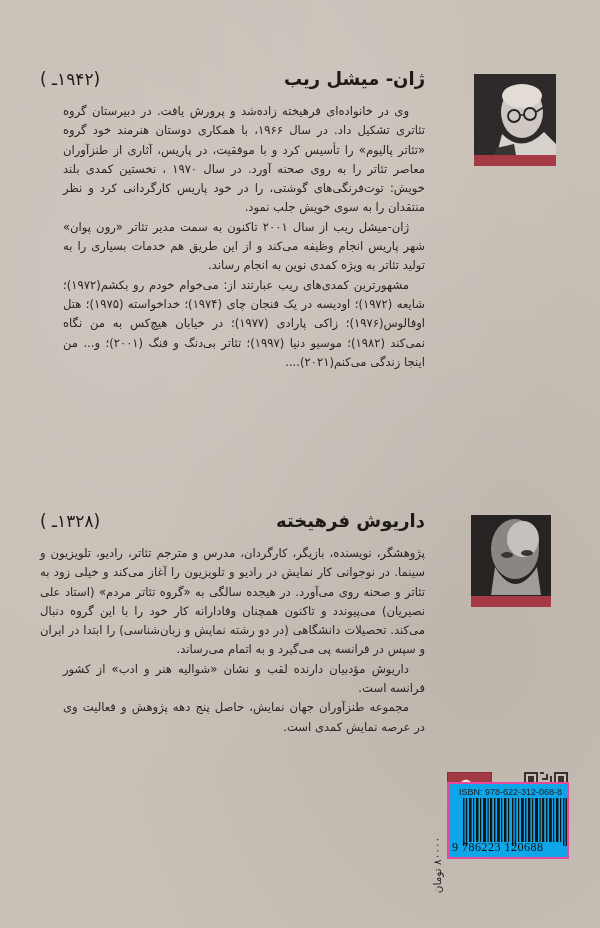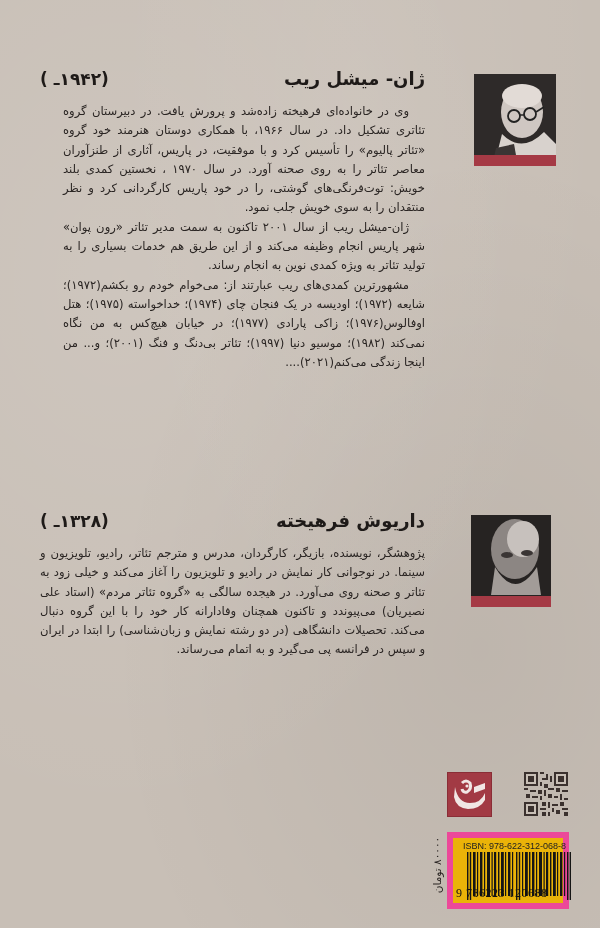--- a/index.html
+++ b/index.html
@@ -15,42 +15,42 @@
       position: relative;
     }
     .section { position: absolute; left: 40px; width: 385px; direction: rtl; }
     .section-1 { top: 68px; }
     .section-2 { top: 510px; }
     .header {
       display: flex; justify-content: space-between; align-items: baseline;
       height: 30px; margin-bottom: 4px;
     }
     .name { font-size: 18px; font-weight: bold; color: #1e1a18; }
-    .years { font-size: 17px; font-weight: bold; color: #1e1a18; direction: rtl; letter-spacing: 1px; }
+    .years { font-size: 17px; font-weight: normal; color: #1e1a18; direction: rtl; letter-spacing: 1px; }
     .para {
       font-size: 11.6px; line-height: 19.3px; text-align: justify;
       text-align-last: right; color: #2a2523;
     }
     .para.indent { text-indent: 16px; margin-left: 23px; }
     .photo {
       position: absolute; overflow: hidden;
       background: #2b2827;
     }
     .photo-1 { left: 474px; top: 74px; width: 82px; height: 92px; }
     .photo-2 { left: 471px; top: 515px; width: 80px; height: 92px; }
     .photo .bar { position: absolute; left: 0; right: 0; bottom: 0; height: 11px; background: #a53a45; }
     .photo svg { position: absolute; left: 0; top: 0; }
     .logo {
       position: absolute; left: 447px; top: 772px; width: 45px; height: 45px;
       background: #a23a44; border: 1px solid #8a2d36;
     }
     .qr { position: absolute; left: 524px; top: 772px; width: 44px; height: 44px; }
     .barcode {
-      position: absolute; left: 447px; top: 832px; width: 122px; height: 77px;
-      background: #eab308; border: 6px solid #ec4899;
+      position: absolute; left: 447px; top: 782px; width: 122px; height: 77px;
+      background: #0ea5e9; border: 2px solid #ec4899;
     }
     .isbn-label {
       position: absolute; top: 3px; left: 10px; right: 4px;
       font-family: "Liberation Sans", sans-serif; font-size: 9px; color: #222;
       white-space: nowrap;
     }
     .bars { position: absolute; left: 14px; top: 14px; width: 104px; height: 48px; }
     .ean-digits {
       position: absolute; left: 3px; bottom: 2px;
       font-family: Liberation Serif, serif; font-size: 12px; color: #111;
@@ -92,20 +92,22 @@
   </svg>
   <div class="bar"></div>
 </div>
 
 <div class="section section-2">
   <div class="header">
     <span class="name">داریوش فرهیخته</span>
     <span class="years">(۱۳۲۸ـ      )</span>
   </div>
   <p class="para">پژوهشگر، نویسنده، بازیگر، کارگردان، مدرس و مترجم تئاتر، رادیو، تلویزیون و سینما. در نوجوانی کار نمایش در رادیو و تلویزیون را آغاز می‌کند و خیلی زود به تئاتر و صحنه روی می‌آورد. در هیجده سالگی به «گروه تئاتر مردم» (استاد علی نصیریان) می‌پیوندد و تاکنون همچنان وفادارانه کار خود را با این گروه دنبال می‌کند. تحصیلات دانشگاهی (در دو رشته نمایش و زبان‌شناسی) را ابتدا در ایران و سپس در فرانسه پی می‌گیرد و به اتمام می‌رساند.</p>
+  <p class="para indent">داریوش مؤدبیان دارنده لقب و نشان «شوالیه هنر و ادب» از کشور فرانسه است.</p>
+  <p class="para indent">مجموعه طنزآوران جهان نمایش، حاصل پنج دهه پژوهش و فعالیت وی در عرصه نمایش کمدی است.</p>
 </div>
 
 <div class="photo photo-2">
   <svg width="80" height="92" viewBox="0 0 80 92">
     <rect width="80" height="92" fill="#262322"></rect>
     <ellipse cx="44" cy="34" rx="24" ry="30" fill="#8c8683"></ellipse>
     <ellipse cx="52" cy="24" rx="16" ry="18" fill="#c7c1bd"></ellipse>
     <path d="M24 52 Q44 86 66 52 L70 80 L20 80 Z" fill="#a29c98"></path>
     <ellipse cx="36" cy="40" rx="6" ry="3" fill="#3a3534"></ellipse>
     <ellipse cx="56" cy="38" rx="6" ry="3" fill="#3a3534"></ellipse>

